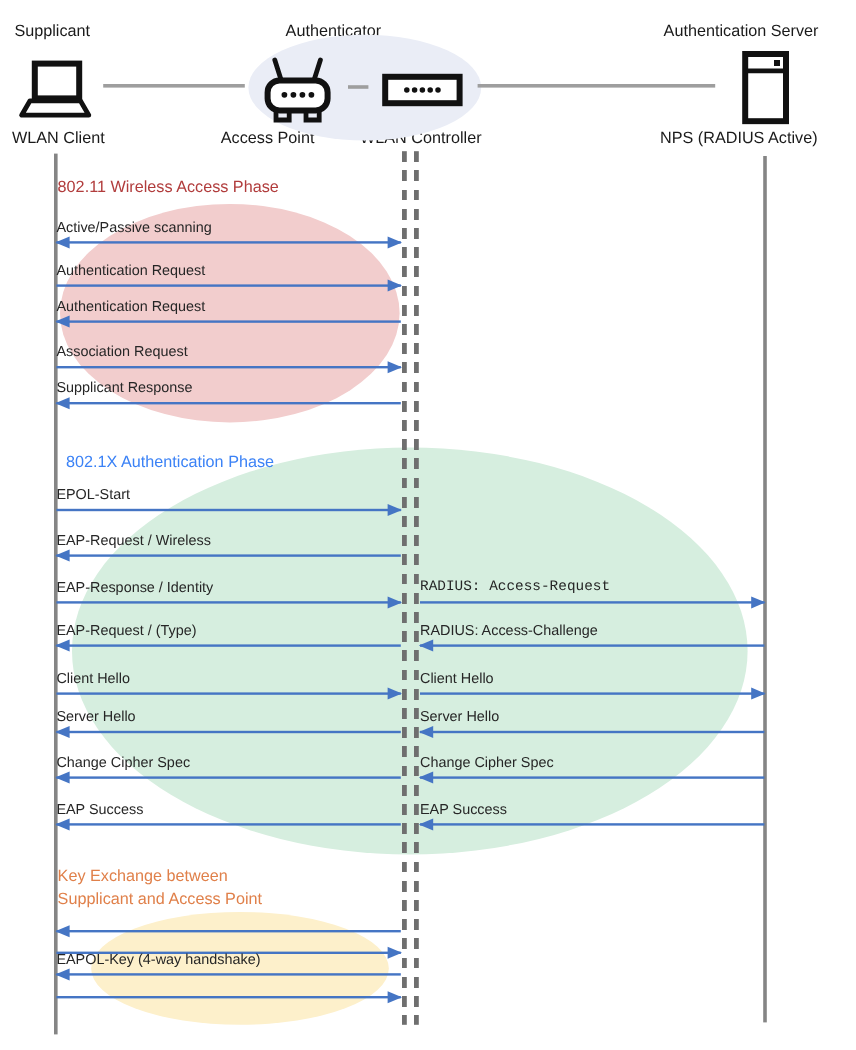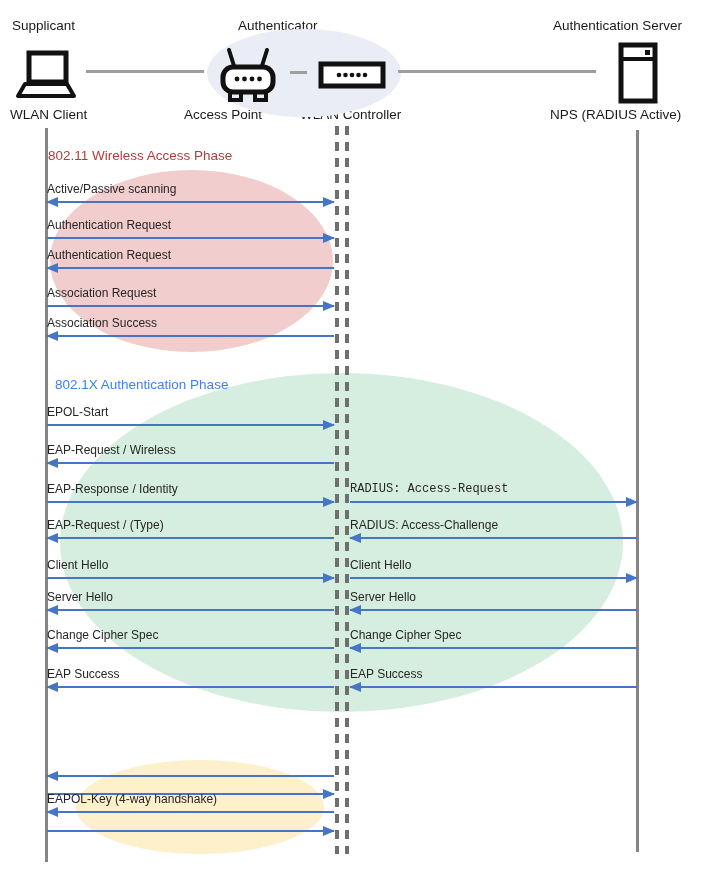--- a/index.html
+++ b/index.html
@@ -83,40 +83,42 @@
   <div class="lifeline-dashed" style="left:335px;top:126px;height:728px;"></div>
   <div class="lifeline-dashed" style="left:345px;top:126px;height:728px;"></div>
   <div class="lifeline" style="left: 636px; top: 130px; height: 722px; background: rgb(133, 133, 133);"></div>
 
   <div class="ellipse" style="left: 50px; top: 170px; width: 283px; height: 182px; background: rgb(242, 205, 205);"></div>
   <div class="ellipse" style="left: 60px; top: 373px; width: 563px; height: 339px; background: rgb(214, 238, 223);"></div>
   <div class="ellipse" style="left: 76px; top: 760px; width: 248px; height: 94px; background: rgb(253, 240, 203);"></div>
 
   <div class="phase-title center" style="left: 48px; top: 146px; width: 290px; color: rgb(177, 60, 60);">802.11 Wireless Access Phase</div>
   <div class="phase-title center" style="left: 55px; top: 375px; width: 295px; color: #3b82f6;">802.1X Authentication Phase</div>
+  <div class="phase-title center" style="left: 48px; top: 720px; width: 290px; color: rgb(224, 128, 74);">Key Exchange between
+Supplicant and Access Point</div>
 
   <div id="messages">
       <div class="msg-label" style="left: 47px; width: 287px; top: 181px;">Active/Passive scanning</div>
       <div class="arrow" style="left: 47px; width: 287px; top: 201px; background: rgb(69, 117, 196);">
         <span class="head-right" style="border-left: 12px solid rgb(69, 117, 196);"></span>
         <span class="head-left" style="border-right: 12px solid rgb(69, 117, 196);"></span>
       </div>
       <div class="msg-label" style="left: 47px; width: 287px; top: 217px;">Authentication Request</div>
       <div class="arrow" style="left: 47px; width: 287px; top: 237px; background: rgb(69, 117, 196);">
         <span class="head-right" style="border-left: 12px solid rgb(69, 117, 196);"></span>
       </div>
       <div class="msg-label" style="left: 47px; width: 287px; top: 247px;">Authentication Request</div>
       <div class="arrow" style="left: 47px; width: 287px; top: 267px; background: rgb(69, 117, 196);">
         <span class="head-left" style="border-right: 12px solid rgb(69, 117, 196);"></span>
       </div>
       <div class="msg-label" style="left: 47px; width: 287px; top: 285px;">Association Request</div>
       <div class="arrow" style="left: 47px; width: 287px; top: 305px; background: rgb(69, 117, 196);">
         <span class="head-right" style="border-left: 12px solid rgb(69, 117, 196);"></span>
       </div>
-      <div class="msg-label" style="left: 47px; width: 287px; top: 315px;">Association Success</div>
+      <div class="msg-label" style="left: 47px; width: 287px; top: 315px;">Supplicant Response</div>
       <div class="arrow" style="left: 47px; width: 287px; top: 335px; background: rgb(69, 117, 196);">
         <span class="head-left" style="border-right: 12px solid rgb(69, 117, 196);"></span>
       </div>
       <div class="msg-label" style="left: 47px; width: 287px; top: 404px;">EPOL-Start</div>
       <div class="arrow" style="left: 47px; width: 287px; top: 424px; background: rgb(69, 117, 196);">
         <span class="head-right" style="border-left: 12px solid rgb(69, 117, 196);"></span>
       </div>
       <div class="msg-label" style="left: 47px; width: 287px; top: 442px;">EAP-Request / Wireless</div>
       <div class="arrow" style="left: 47px; width: 287px; top: 462px; background: rgb(69, 117, 196);">
         <span class="head-left" style="border-right: 12px solid rgb(69, 117, 196);"></span>

